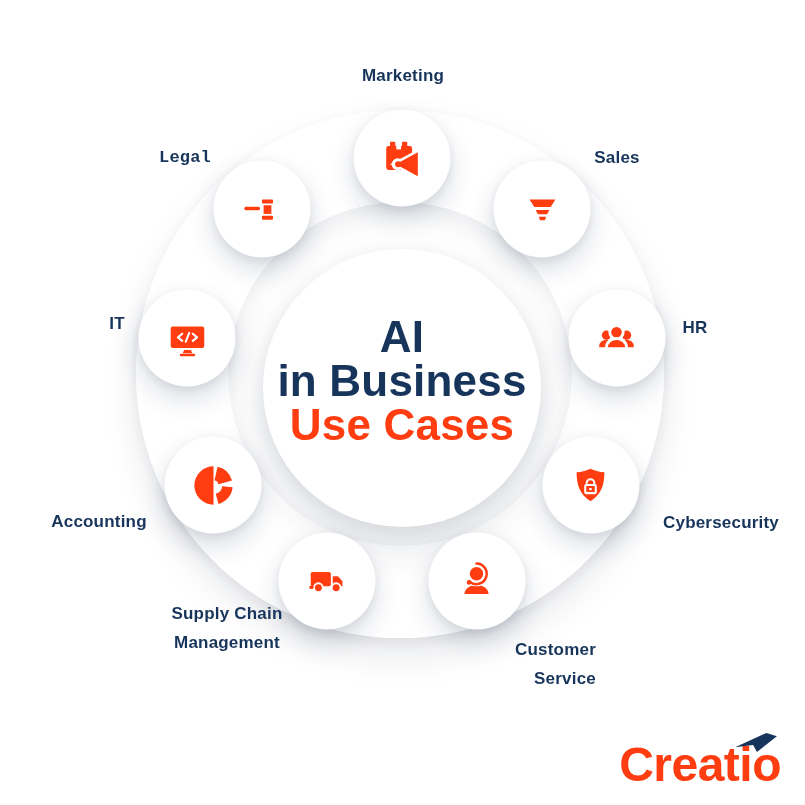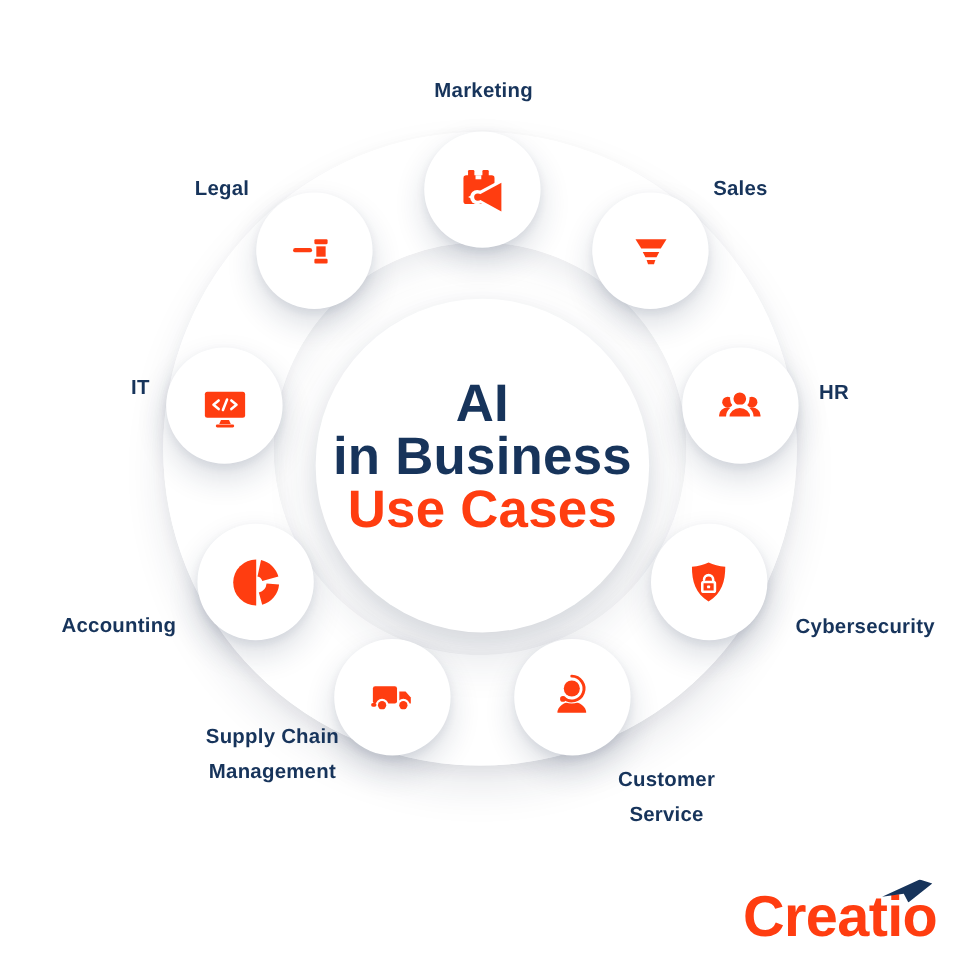--- a/index.html
+++ b/index.html
@@ -47,21 +47,21 @@
     transform:translate(-50%,-50%);
   }
   .sat-circle svg{display:block;}
 
   
   .sat-label{
     position:absolute;color:var(--navy);font-size:17px;font-weight:600;
     line-height:29px;white-space:pre-line;letter-spacing:.2px;
   }
   .sat-label.center{transform:translate(-50%,-50%);text-align:center;}
-  .sat-label.left{transform:translateY(-50%);text-align:center;}
+  .sat-label.left{transform:translateY(-50%);text-align:right;}
 
   
   .logo{position:absolute;right:24px;bottom:20px;padding-top:10px;}
   .logo-text{
     font-size:48px;font-weight:700;color:var(--orange);
     letter-spacing:-0.5px;line-height:40px;
   }
   .logo-arrow{position:absolute;top:-2px;right:4px;width:42px;height:19px;}
 </style>
 </head>
@@ -165,21 +165,21 @@
       </div>
       <div class="sat-label center" style="left: 117px; top: 323px;">IT</div>
       <div class="sat-circle" style="left: 261.872px; top: 209.002px;">
         <svg width="46" height="46" viewBox="0 0 48 48">
       <rect x="6" y="21" width="16.5" height="3.8" rx="1.9" fill="currentColor"></rect>
       <rect x="24.5" y="13.5" width="11.5" height="4.2" rx="1" fill="currentColor"></rect>
       <rect x="26.2" y="19.6" width="8.1" height="9" fill="currentColor"></rect>
       <rect x="24.5" y="30.4" width="11.5" height="4.2" rx="1" fill="currentColor"></rect>
     </svg>
       </div>
-      <div class="sat-label center" style="left: 185px; top: 157px;">Legal</div>
+      <div class="sat-label center" style="left: 185px; top: 157px; font-family: Liberation Mono, monospace;">Legal</div>
     </div>
 
   <div class="logo">
     <svg class="logo-arrow" viewBox="0 0 44 20">
       <polygon points="0,15 33,0 44,3.5 23,20 19,12.5" fill="#17345B"></polygon>
     </svg>
     <span class="logo-text">Creatio</span>
   </div>
 
 </div>

